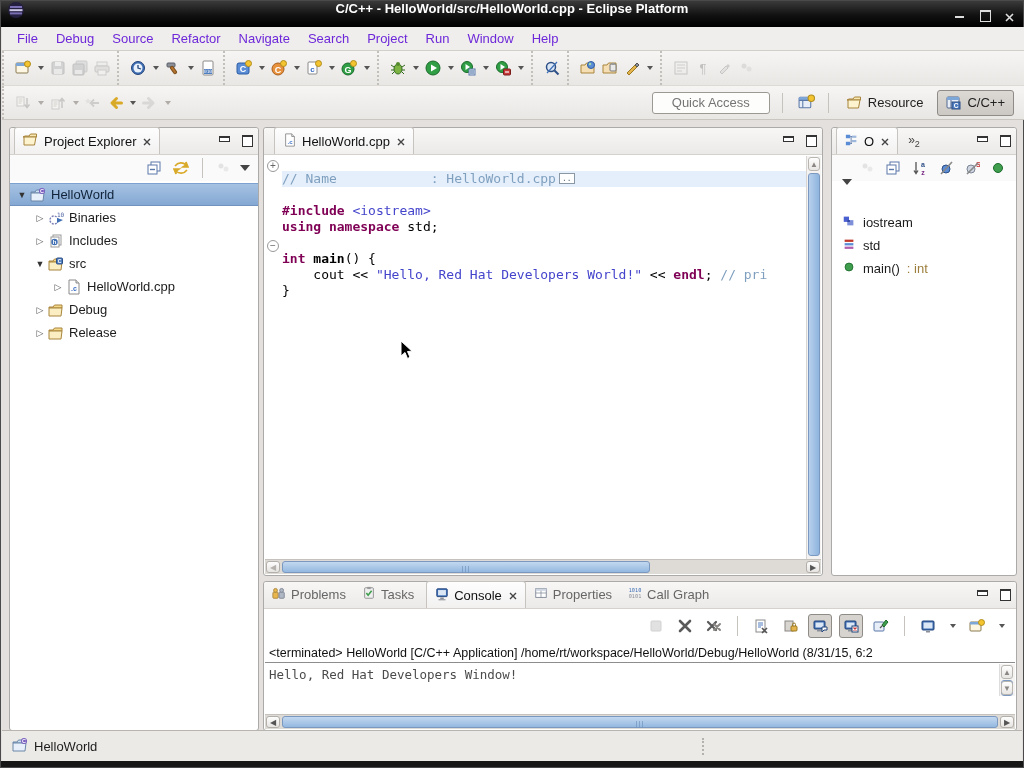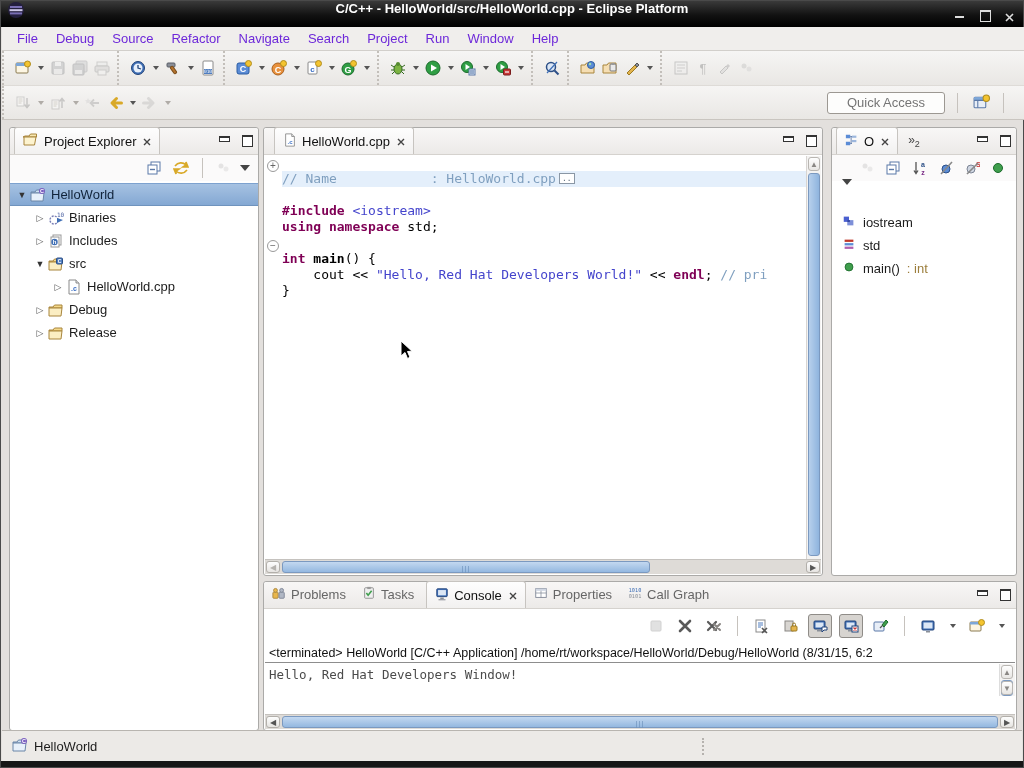--- a/index.html
+++ b/index.html
@@ -398,20 +398,39 @@
       <div class="tb-sep" style="margin:0 12px;"></div>
       <div class="tb-btn" id="open-persp-btn">
           <svg width="17" height="17" viewBox="0 0 16 16">
             <rect x="1" y="3" width="11" height="10" rx="1" fill="#e8eef7" stroke="#5b79a8"></rect>
             <rect x="1" y="3" width="11" height="3" fill="#7da7d9"></rect>
             <path d="M1 6 L12 6 M4.5 6 L4.5 13" stroke="#5b79a8" stroke-width="1"></path>
             <circle cx="12.5" cy="4" r="3" fill="#f4c430" stroke="#b08d1e"></circle>
           </svg>
         </div>
       <div class="tb-sep" style="margin:0 10px;"></div>
+      <div id="persp-buttons" style="display:flex;align-items:center;gap:6px;">
+          <div class="persp-btn">
+            <svg width="16" height="16" viewBox="0 0 16 16">
+              <path d="M2 4 l4 0 l1.5 -2 l6 0 l0 3 l-13.5 0 Z" fill="#f7e7b0" stroke="#a8853c"></path>
+              <path d="M1 5 L13 5 L11.5 13 L1 13 Z" fill="#fdf3cf" stroke="#a8853c"></path>
+            </svg>
+            <span>Resource</span>
+          </div>
+          <div class="persp-btn active">
+            <svg width="16" height="16" viewBox="0 0 16 16">
+              <rect x="1" y="2" width="12" height="11" rx="1" fill="#e8eef7" stroke="#50688f"></rect>
+              <rect x="1" y="2" width="12" height="3" fill="#7da7d9"></rect>
+              <path d="M5 5 L5 13" stroke="#50688f"></path>
+              <rect x="6" y="7" width="8" height="7" fill="#4f7dbf" stroke="#2c4f86"></rect>
+              <text x="10" y="12.8" font-size="6.5" fill="#fff" text-anchor="middle" font-weight="bold">C</text>
+            </svg>
+            <span>C/C++</span>
+          </div>
+        </div>
     </div>
   </div>
 
   <div class="panel" style="left:8px; top:126px; width:250px; height:604px;">
     <div class="tabbar">
       <div class="tab active">
         <span id="pe-tab-icon"><svg width="16" height="16" viewBox="0 0 16 16">
               <path d="M2 4 l4 0 l1.5 -2 l6 0 l0 3 l-13.5 0 Z" fill="#f7e7b0" stroke="#a8853c"></path>
               <path d="M1 5 L13 5 L11.5 13 L1 13 Z" fill="#fdf3cf" stroke="#a8853c"></path>
             </svg></span>

